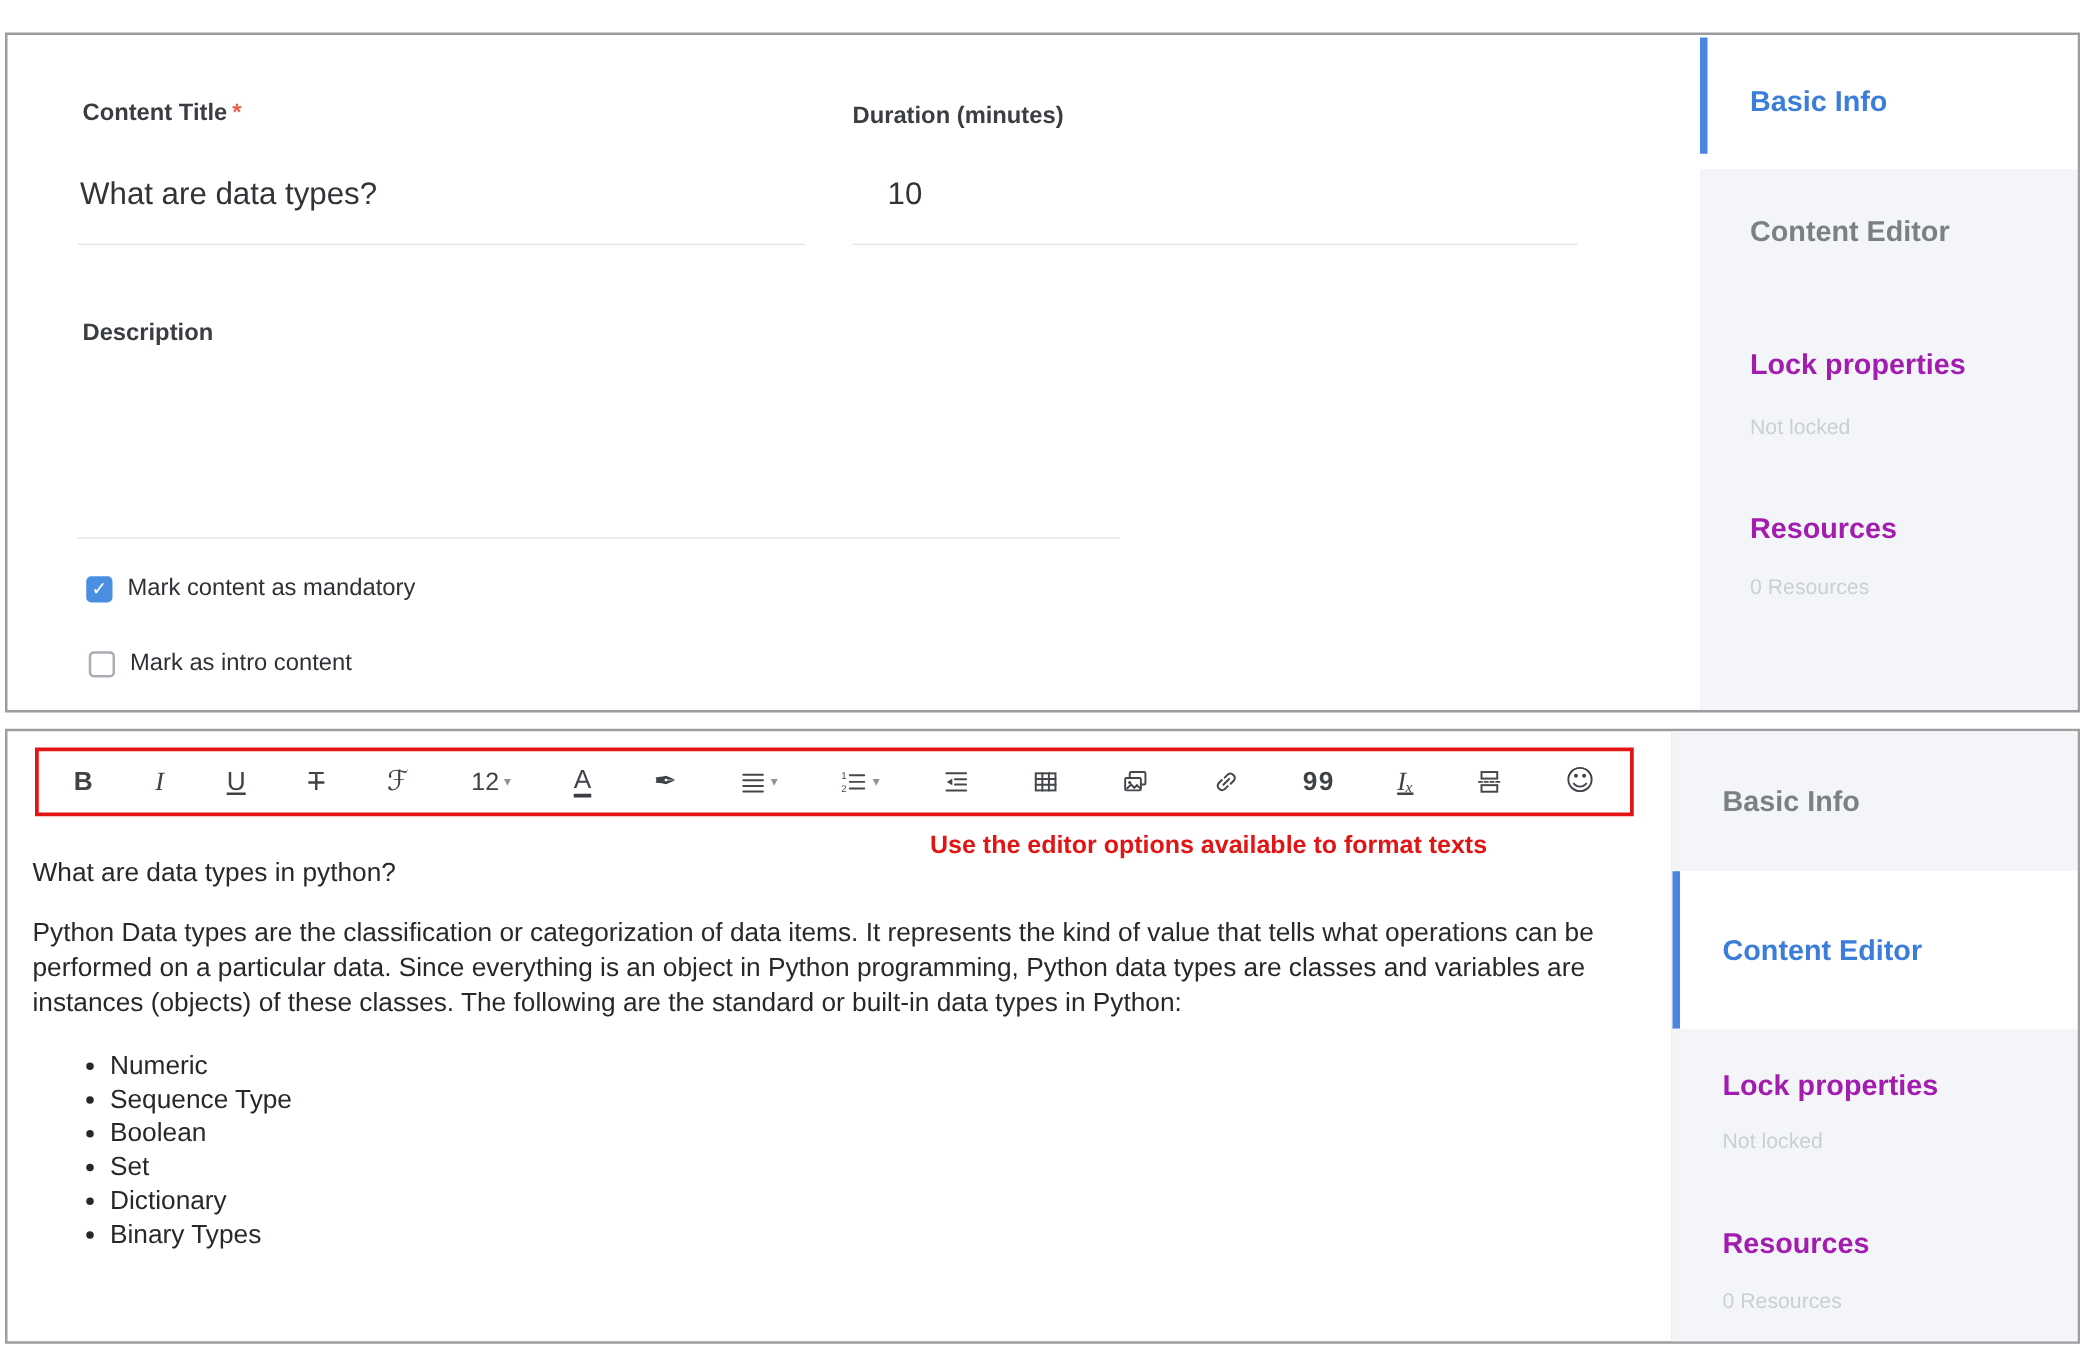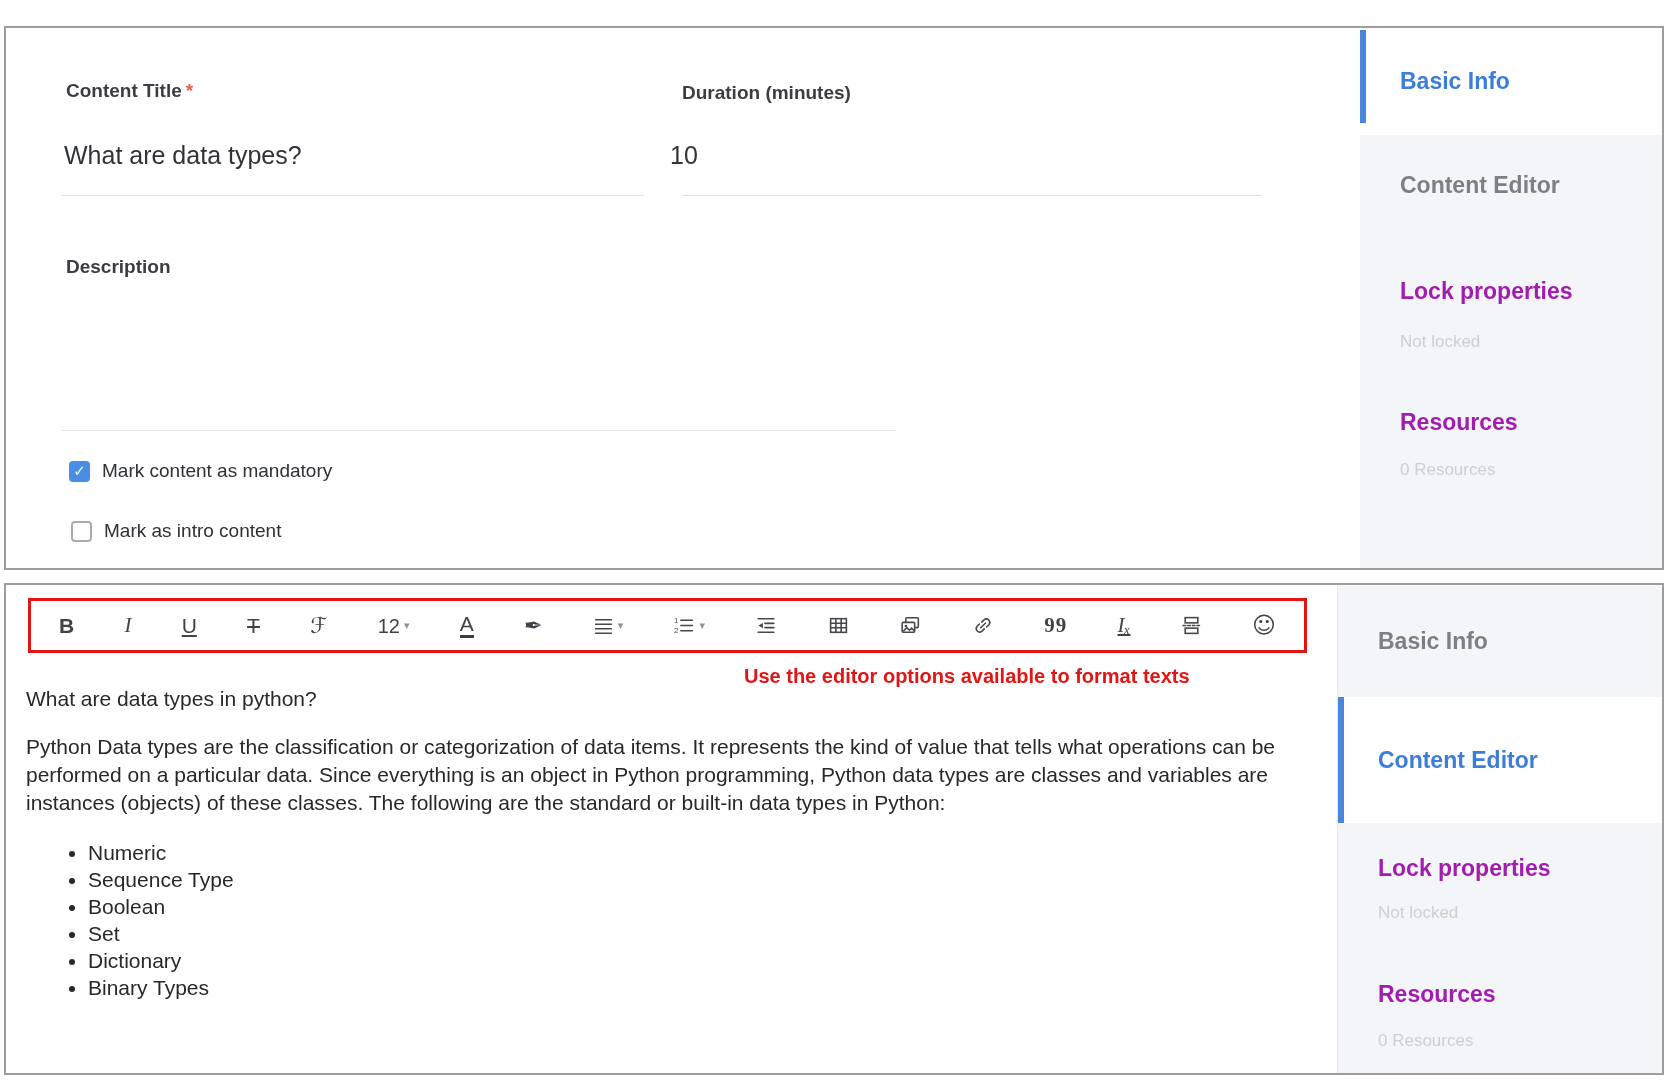--- a/index.html
+++ b/index.html
@@ -16,21 +16,21 @@
   .field-label{font-size:19px;font-weight:700;color:#3a3d42;}
   .req{color:#e8604c;margin-left:4px;font-weight:700;}
   .field-value{font-size:25px;color:#303338;background:transparent;border:none;outline:none;
                font-family:inherit;padding:0;}
   .underline{height:1px;background:#e2e2e2;}
 
   #content-title-label{left:60px;top:52px;}
   #content-title-value{left:58px;top:113px;width:560px;}
   #u1{left:56px;top:167px;width:582px;}
   #duration-label{left:676px;top:54px;}
-  #duration-value{left:664px;top:113px;width:200px;}
+  #duration-value{left:704px;top:113px;width:200px;}
   #u2{left:676px;top:167px;width:580px;}
   #description-label{left:60px;top:228px;}
   #description-value{left:58px;top:283px;width:900px;}
   #u3{left:56px;top:402px;width:834px;}
 
   .checkbox-row{position:absolute;display:flex;align-items:center;gap:12px;cursor:pointer;}
   #cb-row-1{left:63px;top:432px;}
   #cb-row-2{left:65px;top:492px;}
   .checkbox{width:21px;height:21px;box-sizing:border-box;border:2px solid #a9adb3;border-radius:4px;
             background:#fff;display:flex;align-items:center;justify-content:center;}
@@ -83,21 +83,21 @@
         line-height:1;font-family:"Liberation Sans","DejaVu Sans",sans-serif;}
   .caret{font-family:"DejaVu Sans",sans-serif;font-size:11px;color:#8f9297;}
   .icon-bold{font-weight:700;}
   .icon-italic{font-family:"Liberation Serif",serif;font-style:italic;}
   .icon-underline{text-decoration:underline;}
   .icon-strikethrough{text-decoration:line-through;}
   .icon-font-family{font-family:"DejaVu Sans",sans-serif;font-size:22px;}
   .icon-font-size{font-size:20px;}
   .icon-font-color{border-bottom:3px solid #3a3d41;padding-bottom:1px;}
   .icon-highlight{font-family:"DejaVu Sans",sans-serif;font-size:22px;}
-  .icon-quote{font-family:Liberation Serif, serif;font-weight:700;letter-spacing:1px;}
+  .icon-quote{font-family:Liberation Sans, sans-serif;font-weight:700;letter-spacing:1px;}
   .icon-clear-formatting{font-family:"Liberation Serif",serif;font-style:italic;text-decoration:underline;}
   .icon-emoji{font-family:"DejaVu Sans",sans-serif;font-size:23px;}
   .icon svg{display:block;}
 
   #annotation{position:absolute;left:738px;top:80px;font-size:20px;font-weight:700;color:#e21414;}
 
   #editor-content{position:absolute;left:20px;top:100px;width:1294px;font-size:21px;color:#26282b;}
   #editor-heading{margin:0 0 20px 0;font-size:21px;font-weight:400;line-height:28px;}
   #editor-paragraph{margin:0;line-height:28px;}
   #bullet-list{margin:22px 0 0 0;padding-left:62px;}

